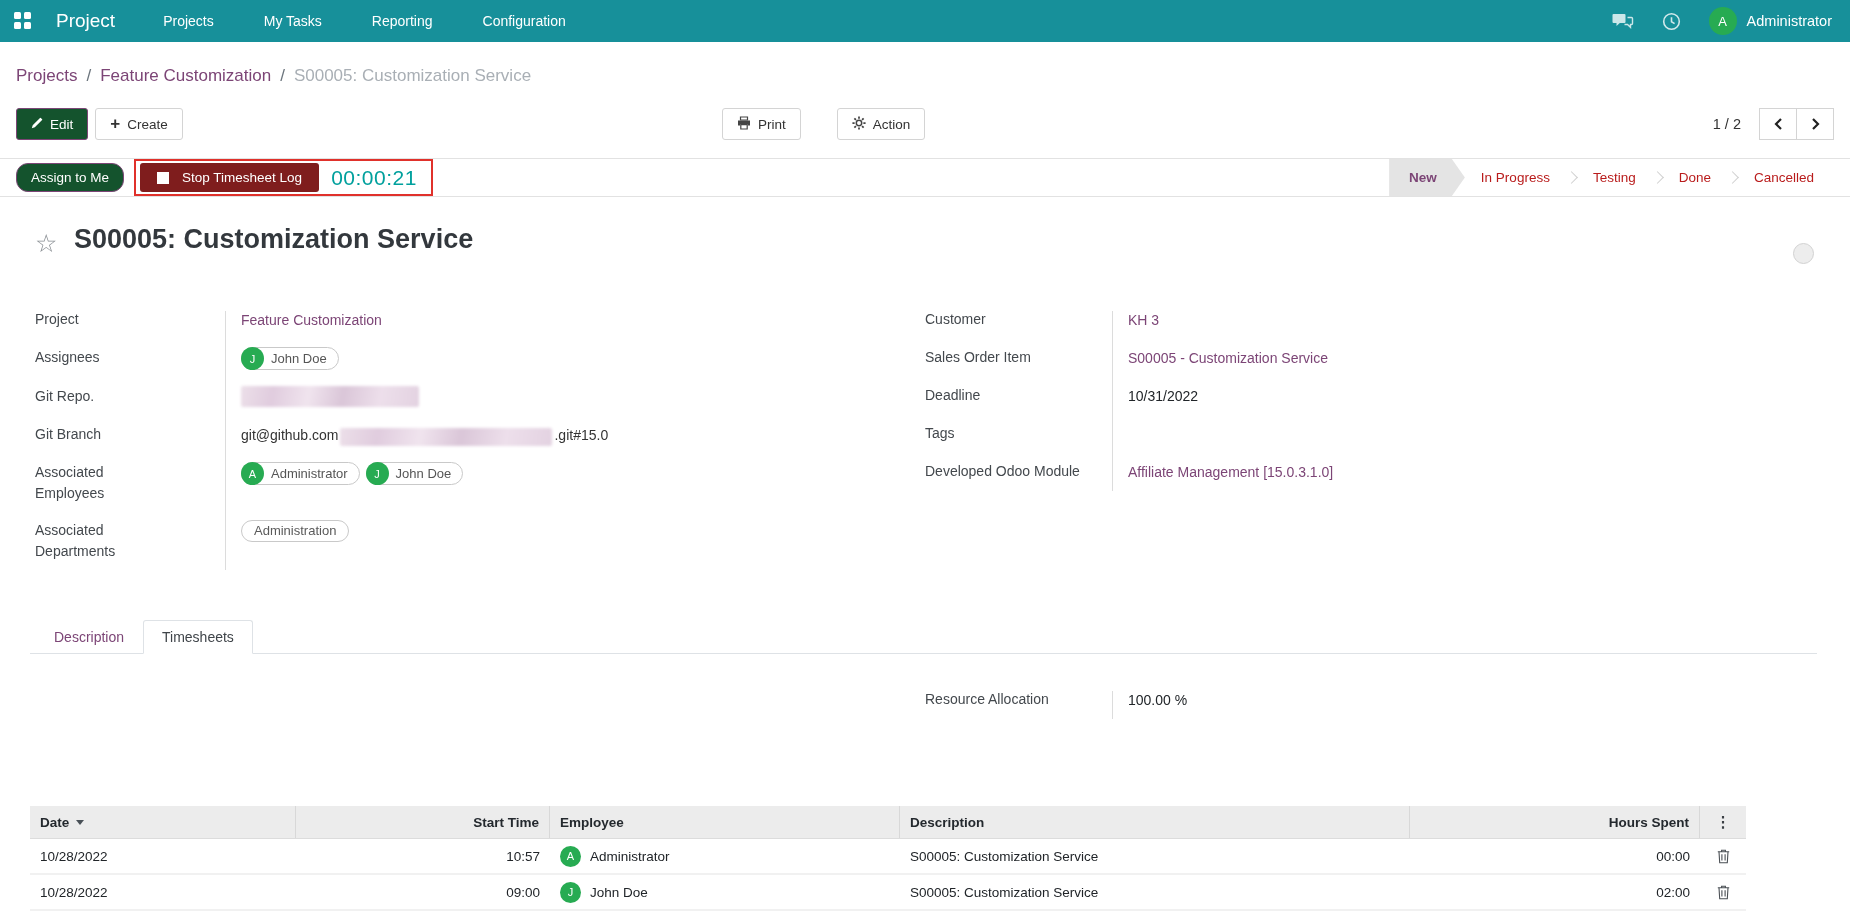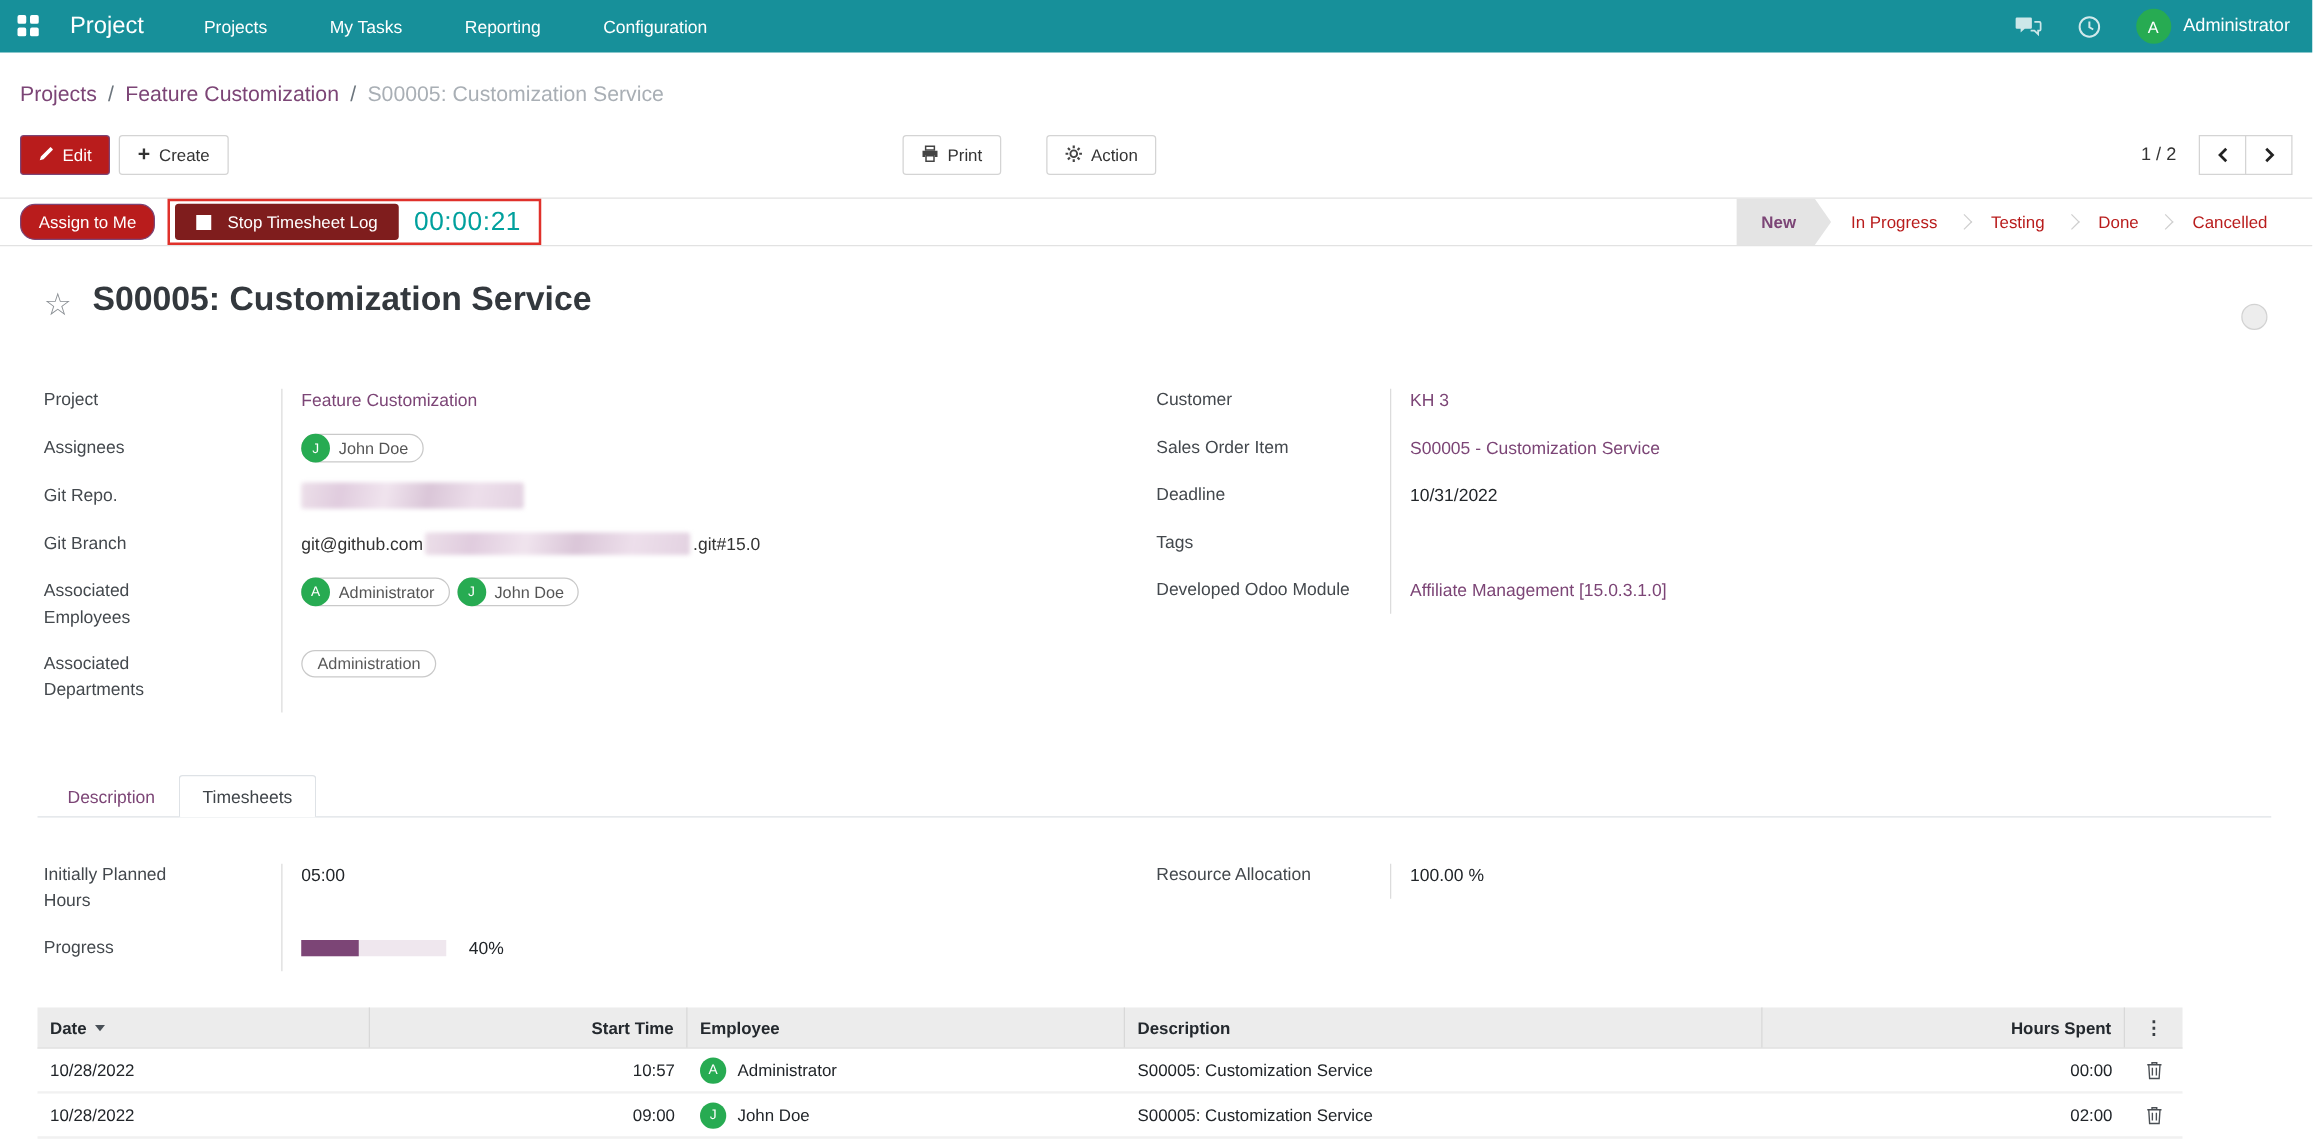--- a/index.html
+++ b/index.html
@@ -27,21 +27,21 @@
   
   .breadcrumb { position:absolute; top:66px; left:16px; font-size:17px; }
   .breadcrumb a { color:#7C4576; text-decoration:none; cursor:pointer; }
   .bc-sep { color:#6c757d; margin:0 9px; }
   .bc-current { color:#A9AFB5; }
 
   .cp-row { position:absolute; top:108px; left:0; width:100%; height:34px; }
   .btn { display:inline-flex; align-items:center; gap:7px; height:32px; padding:0 14px;
          font-size:13.5px; border:1px solid transparent; border-radius:3px; background:#fff;
          color:#333; cursor:pointer; white-space:nowrap; }
-  .btn.primary { background:#b91c1c; border-color:#7C4576; color:#fff; }
+  .btn.primary { background:#14532d; border-color:#7C4576; color:#fff; }
   .btn.secondary { border-color:#D4D4D4; }
   .plus-glyph { font-size:17px; font-weight:700; line-height:1; margin-top:-2px; }
   .left-btns { position:absolute; left:16px; display:flex; gap:7px; }
   .center-btns { position:absolute; left:722px; display:flex; gap:36px; }
   .pager { position:absolute; right:16px; display:flex; align-items:center; gap:18px;
            font-size:14.5px; color:#333; }
   .pager-btns { display:flex; }
   .pager-btn { width:38px; height:32px; border:1px solid #D4D4D4; background:#fff;
                display:flex; align-items:center; justify-content:center; cursor:pointer; }
   .pager-btn + .pager-btn { margin-left:-1px; }
@@ -281,21 +281,21 @@
         </div>
       </div>
       <div class="frow">
         <div class="flabel">Git Repo.</div>
         <div class="fvalue">
             <span class="redact repo"></span>
           </div>
       </div>
       <div class="frow">
         <div class="flabel">Git Branch</div>
-        <div class="fvalue" style="gap:0;">
+        <div class="fvalue" style="gap:0;align-items:flex-end;">
           <span class="git-text">git@github.com</span>
           <span class="redact branch"></span>
           <span class="git-text">.git#15.0</span>
         </div>
       </div>
       <div class="frow">
         <div class="flabel">Associated Employees</div>
         <div class="fvalue">
           <span class="pill">
             <span class="pav">A</span>
@@ -348,39 +348,20 @@
             <a class="link">Affiliate Management [15.0.3.1.0]</a>
           </div>
       </div>
     </div>
 
     <div class="notebook">
       <div class="tab inactive">Description</div>
       <div class="tab active">Timesheets</div>
     </div>
 
-    <div class="pcol pcol-left">
-      <div class="frow">
-        <div class="flabel">Initially Planned Hours</div>
-        <div class="fvalue">
-            <span>05:00</span>
-          </div>
-      </div>
-      <div class="frow">
-        <div class="flabel">Progress</div>
-        <div class="fvalue">
-          <div class="progress-wrap">
-            <div class="progress-track">
-              <div class="progress-fill" style="width: 40%;"></div>
-            </div>
-            <span class="progress-text">40%</span>
-          </div>
-        </div>
-      </div>
-    </div>
     <div class="pcol pcol-right">
       <div class="frow">
         <div class="flabel">Resource Allocation</div>
         <div class="fvalue">
             <span>100.00 %</span>
           </div>
       </div>
     </div>
 
     <div class="list">

